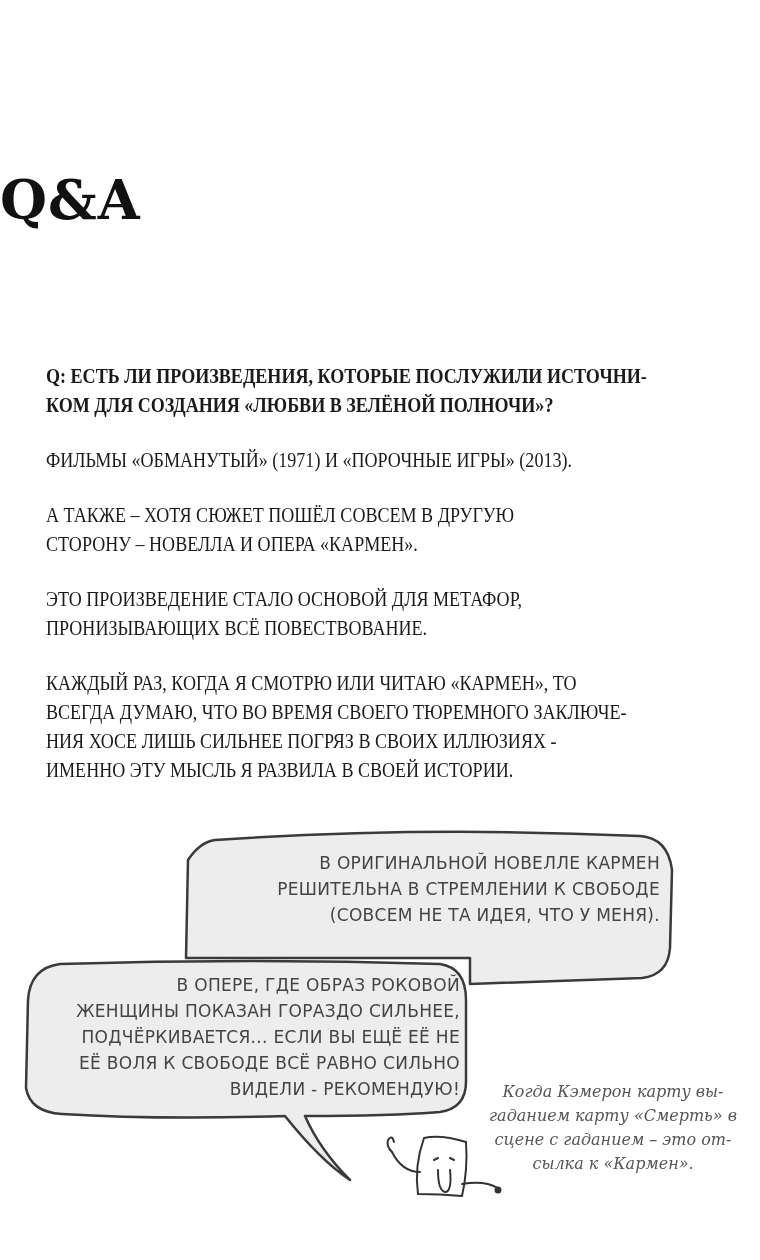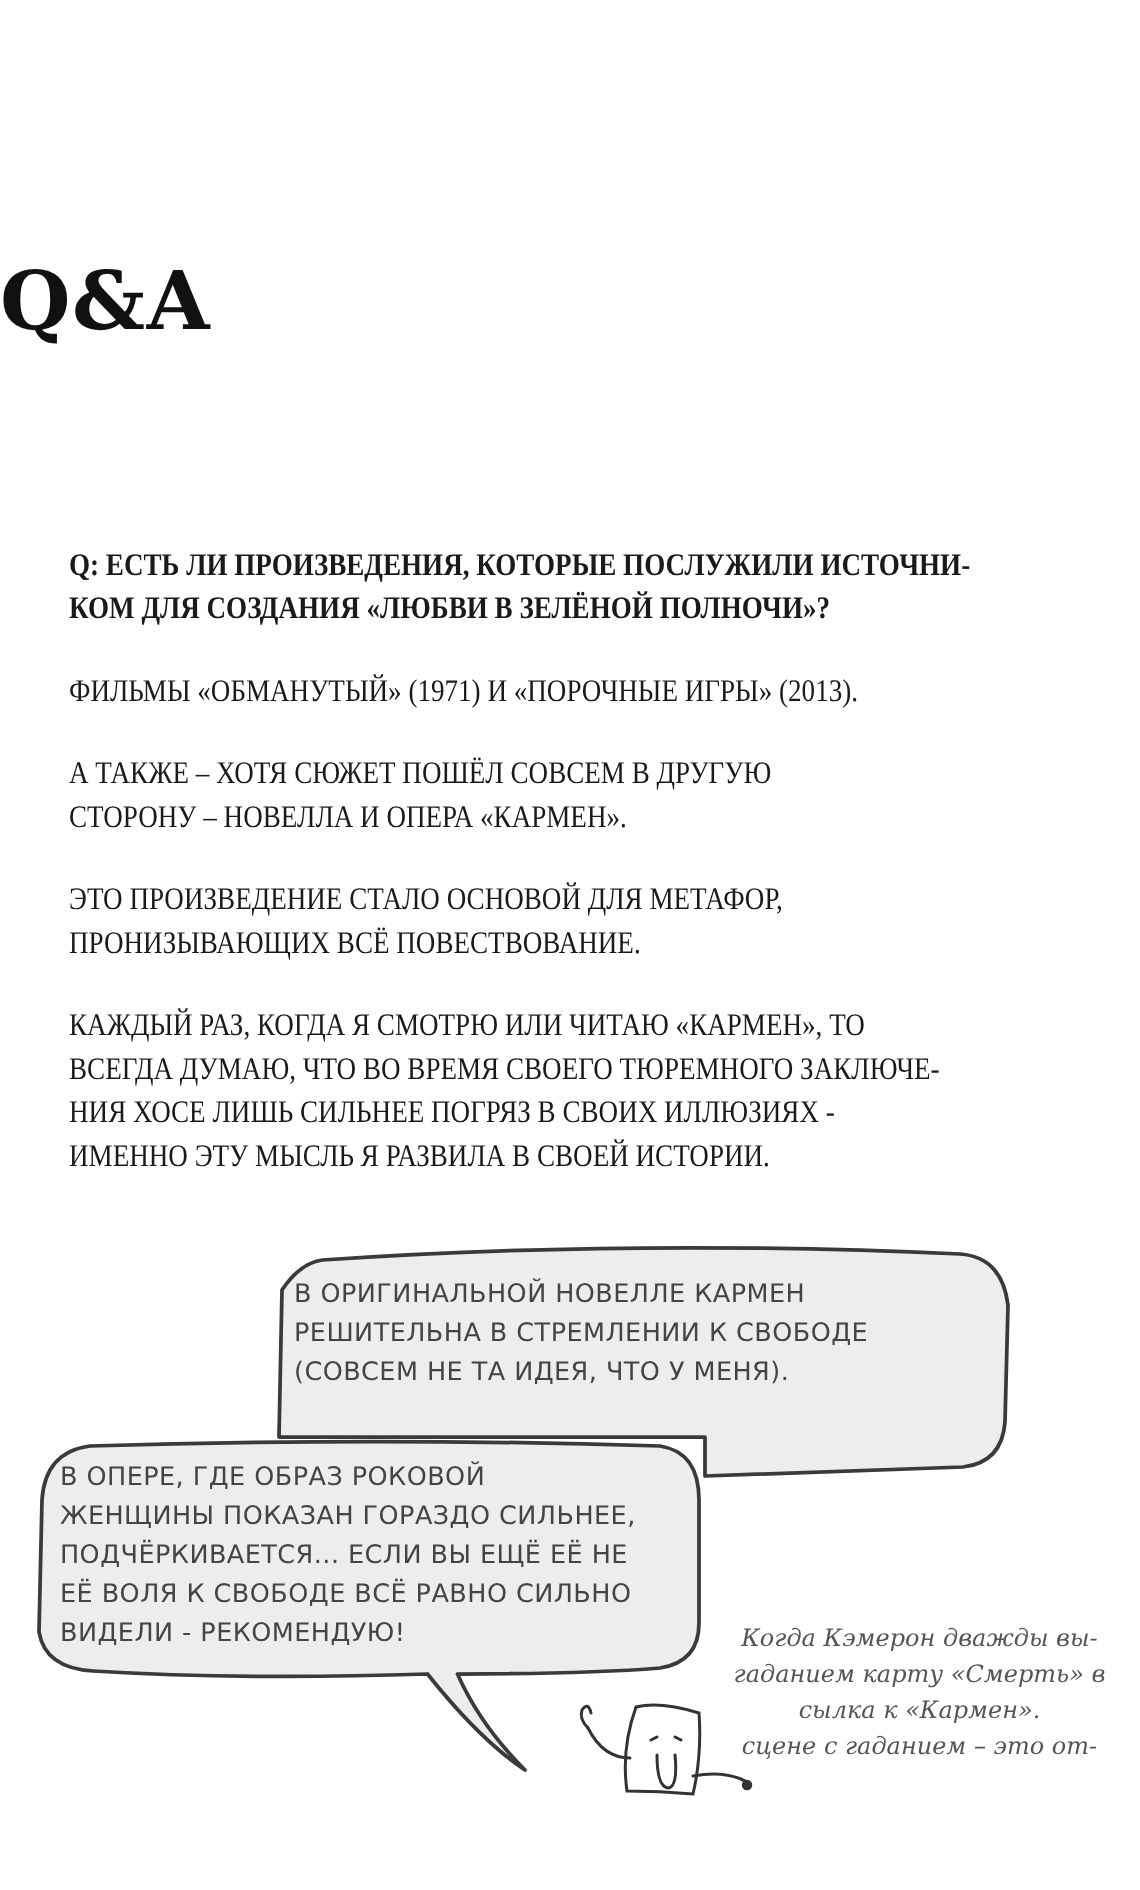--- a/index.html
+++ b/index.html
@@ -7,21 +7,21 @@
     .title {
       position: absolute; left: 0; top: 132px; width: 760px; 
       font-family: "DejaVu Serif", serif; font-weight: bold; font-size: 54px; letter-spacing: 1px; color: #111;
     }
     .qa { position: absolute; left: 46px; top: 362px; width: 680px; font-family: "Liberation Serif", serif; font-size: 21px; line-height: 29px; transform: scaleX(0.86); transform-origin: left top; width: 790px; }
     .qa .q { font-weight: bold; margin: 0 0 26px 0; }
     .qa p { margin: 0 0 26px 0; }
     .line { display: block; white-space: nowrap; }
     .bubble-svg { position: absolute; left: 0; top: 0; }
     .bubble-text {
-      position: absolute; text-align: left; font-family: "DejaVu Sans", sans-serif; font-size: 17px;
+      position: absolute; text-align: right; font-family: "DejaVu Sans", sans-serif; font-size: 17px;
       line-height: 26px; color: #444; letter-spacing: 0.3px; text-transform: uppercase;
     }
     .b1 { left: 196px; top: 850px; width: 464px; }
     .b2 { left: 40px; top: 972px; width: 420px; }
     .note {
       position: absolute; left: 488px; top: 1080px; width: 250px; text-align: center;
       font-family: "DejaVu Serif", serif; font-size: 16px; line-height: 24px; color: #555; font-style: italic;
     }
   </style>
 </head>
@@ -79,17 +79,17 @@
 
 <div class="bubble-text b2">
   <span class="line">В ОПЕРЕ, ГДЕ ОБРАЗ РОКОВОЙ</span>
   <span class="line">ЖЕНЩИНЫ ПОКАЗАН ГОРАЗДО СИЛЬНЕЕ,</span>
   <span class="line">ПОДЧЁРКИВАЕТСЯ... ЕСЛИ ВЫ ЕЩЁ ЕЁ НЕ</span>
   <span class="line">ЕЁ ВОЛЯ К СВОБОДЕ ВСЁ РАВНО СИЛЬНО</span>
   <span class="line">ВИДЕЛИ - РЕКОМЕНДУЮ!</span>
 </div>
 
 <div class="note">
-  <span class="line">Когда Кэмерон дважды вы-</span>
+  <span class="line">Когда Кэмерон карту вы-</span>
   <span class="line">гаданием карту «Смерть» в</span>
+  <span class="line">сцене с гаданием – это от-</span>
   <span class="line">сылка к «Кармен».</span>
-  <span class="line">сцене с гаданием – это от-</span>
 </div>
 
 </body></html>

